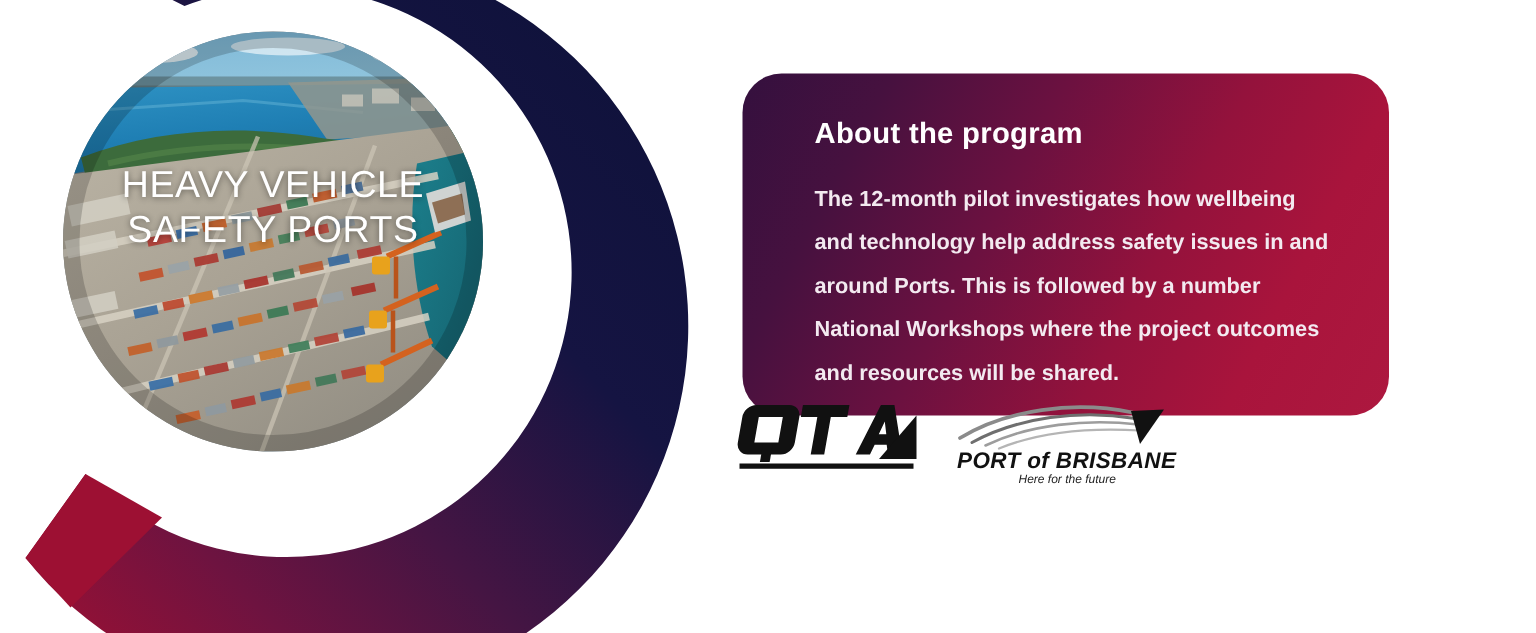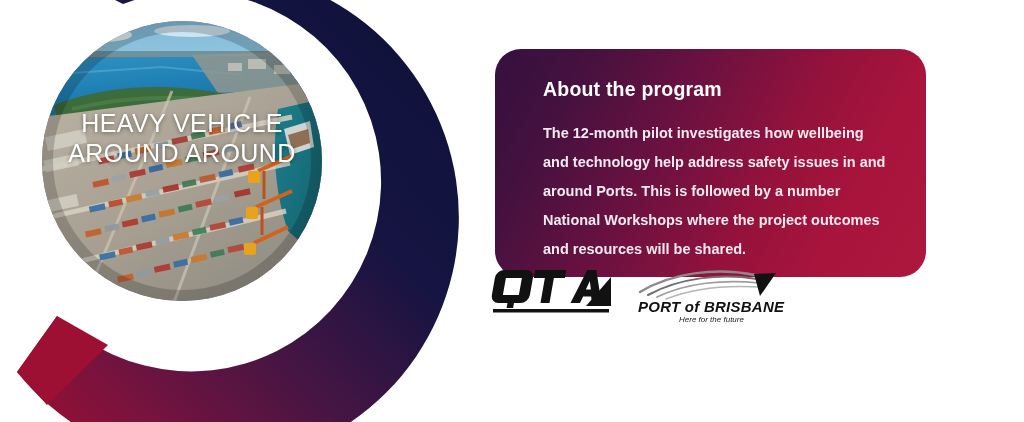--- a/index.html
+++ b/index.html
@@ -303,21 +303,21 @@
 
         <path d="M242 108 L268 100 L272 126 L248 134 Z" fill="#cfd3d2"></path>
         <path d="M246 114 L266 108 L268 122 L250 128 Z" fill="#8e6f55"></path>
 
         <circle cx="140" cy="140" r="140" fill="none" stroke="rgba(0,0,0,0.18)" stroke-width="22"></circle>
       </svg>
     </div>
 
     <div class="hero-title">
       <span class="hero-title-line">HEAVY VEHICLE</span>
-      <span class="hero-title-line">AROUND AROUND</span>
+      <span class="hero-title-line">SAFETY PORTS</span>
     </div>
   </div>
 
   <div class="about-card">
     <h2 class="card-heading">About the program</h2>
     <p class="card-body">The 12-month pilot investigates how wellbeing and technology help address safety issues in and around Ports. This is followed by a number National Workshops where the project outcomes and resources will be shared.</p>
   </div>
 
   <div class="logo-row">
 

